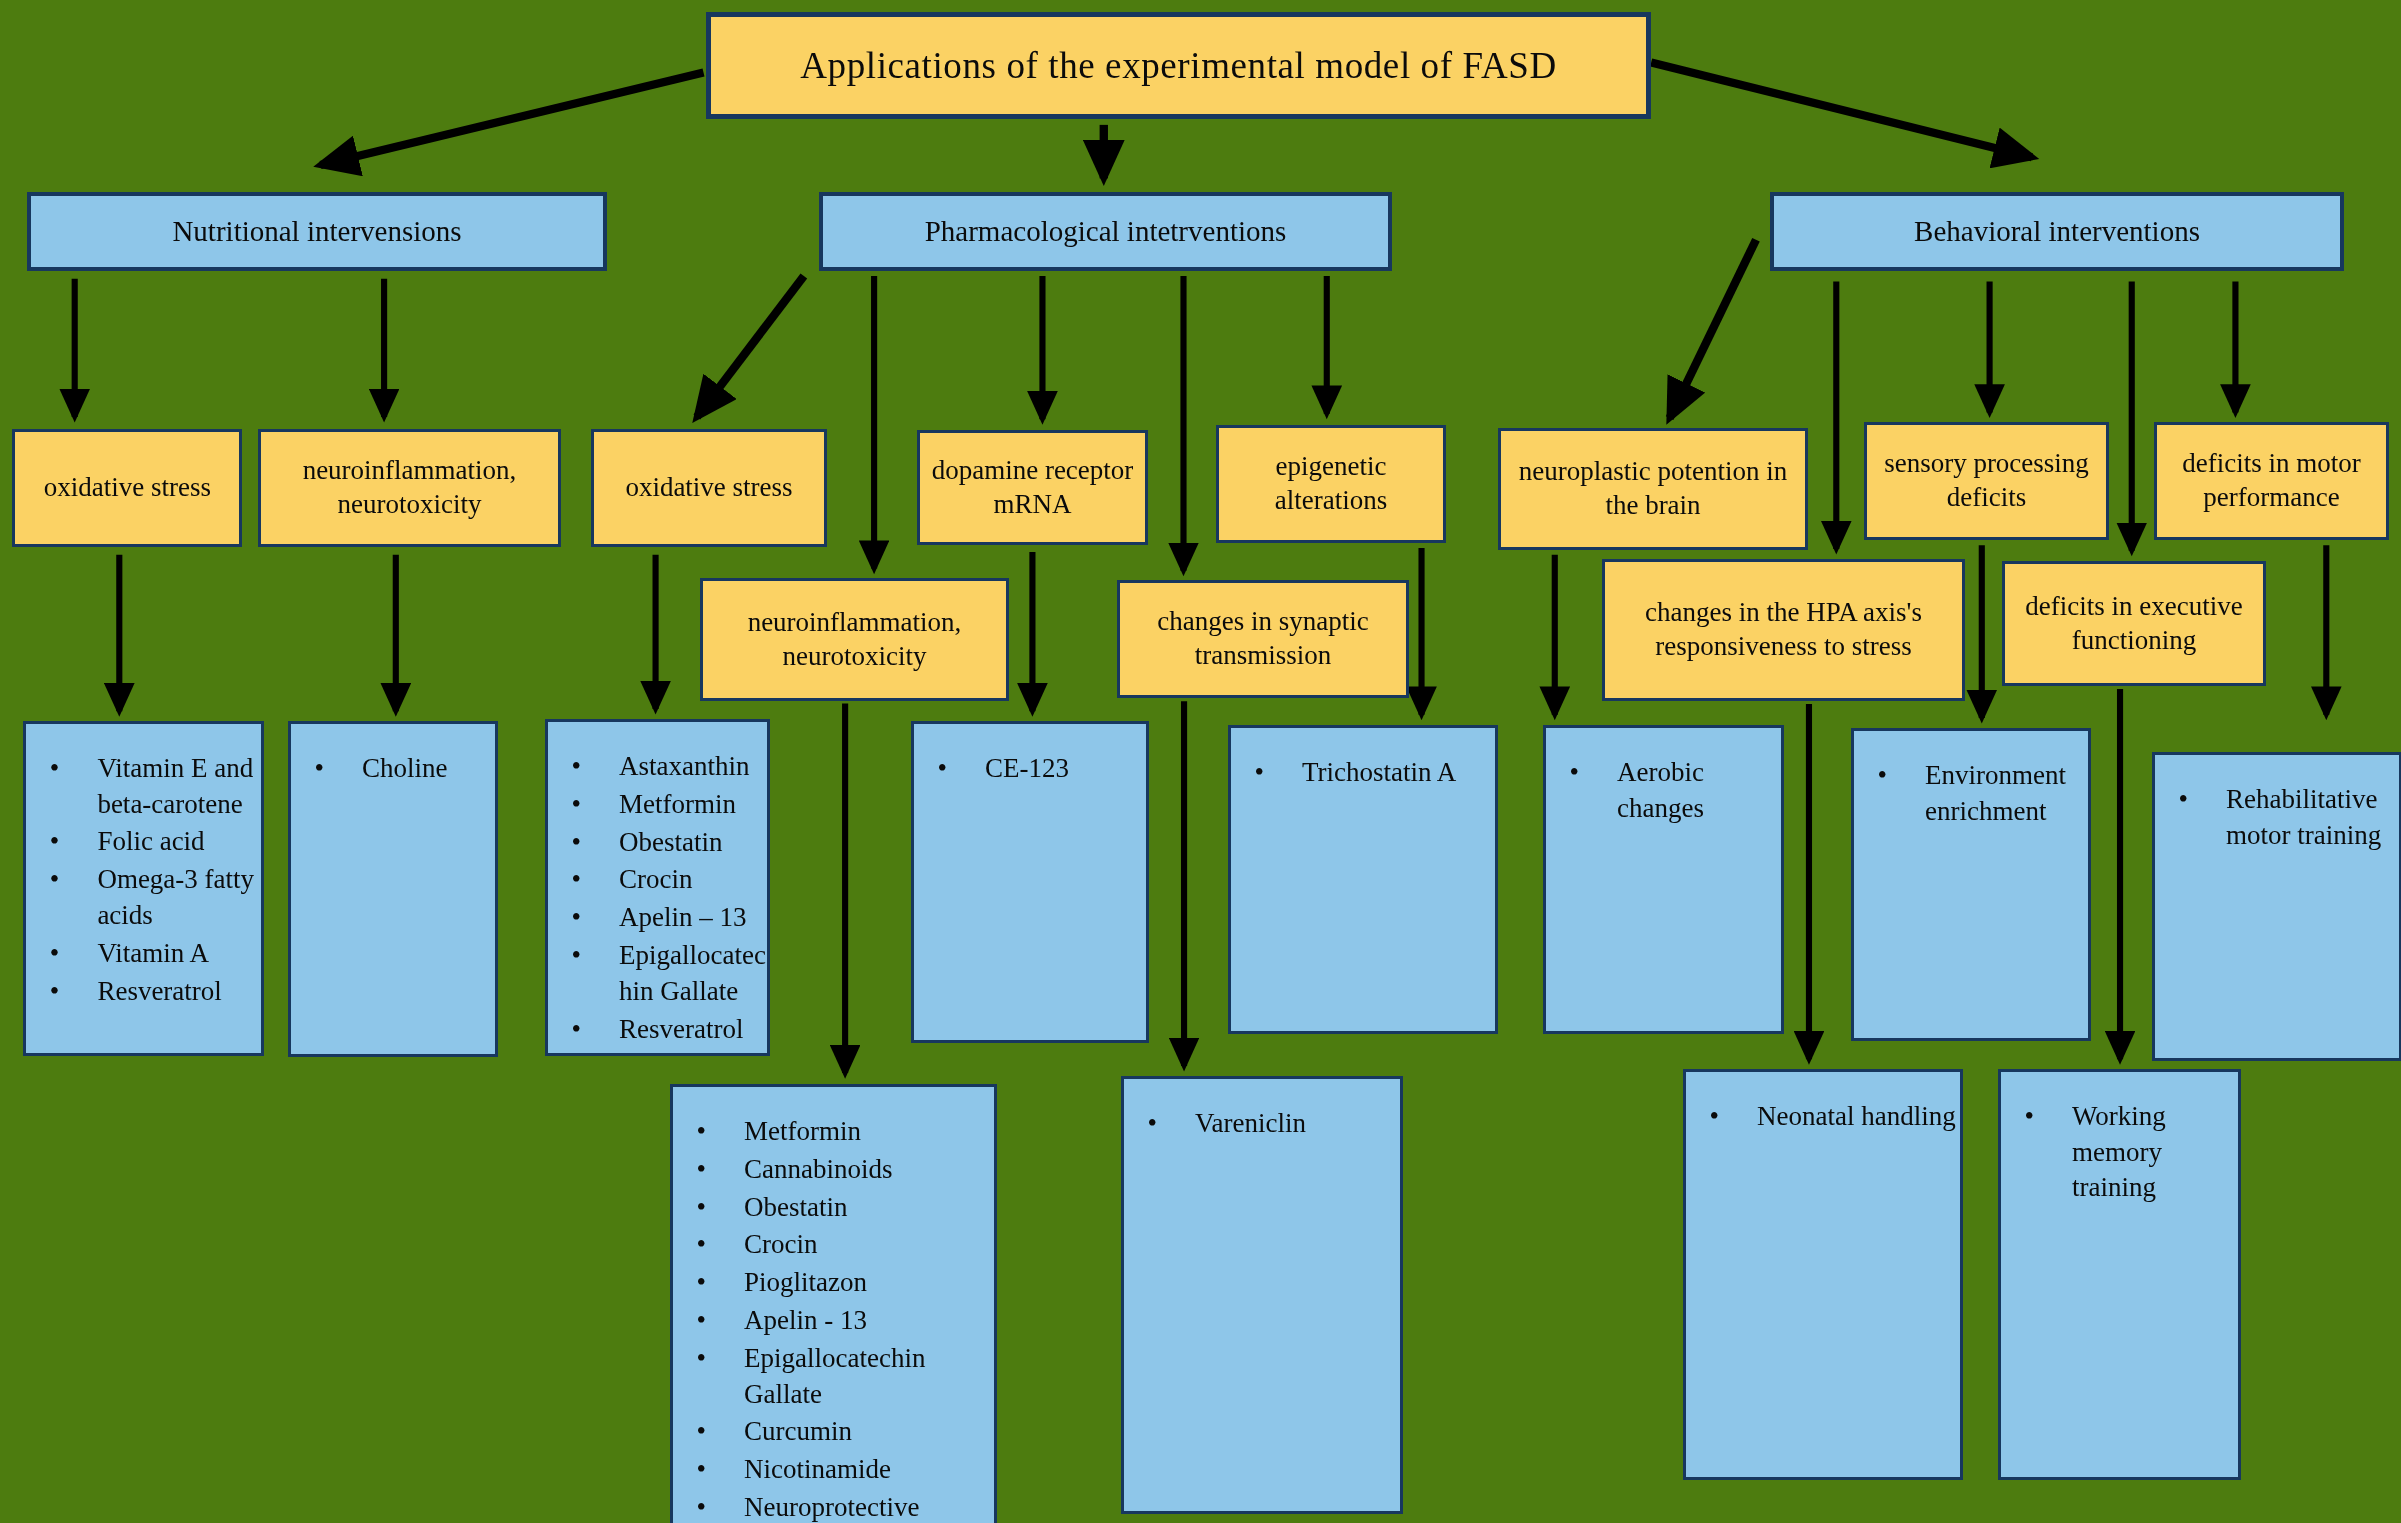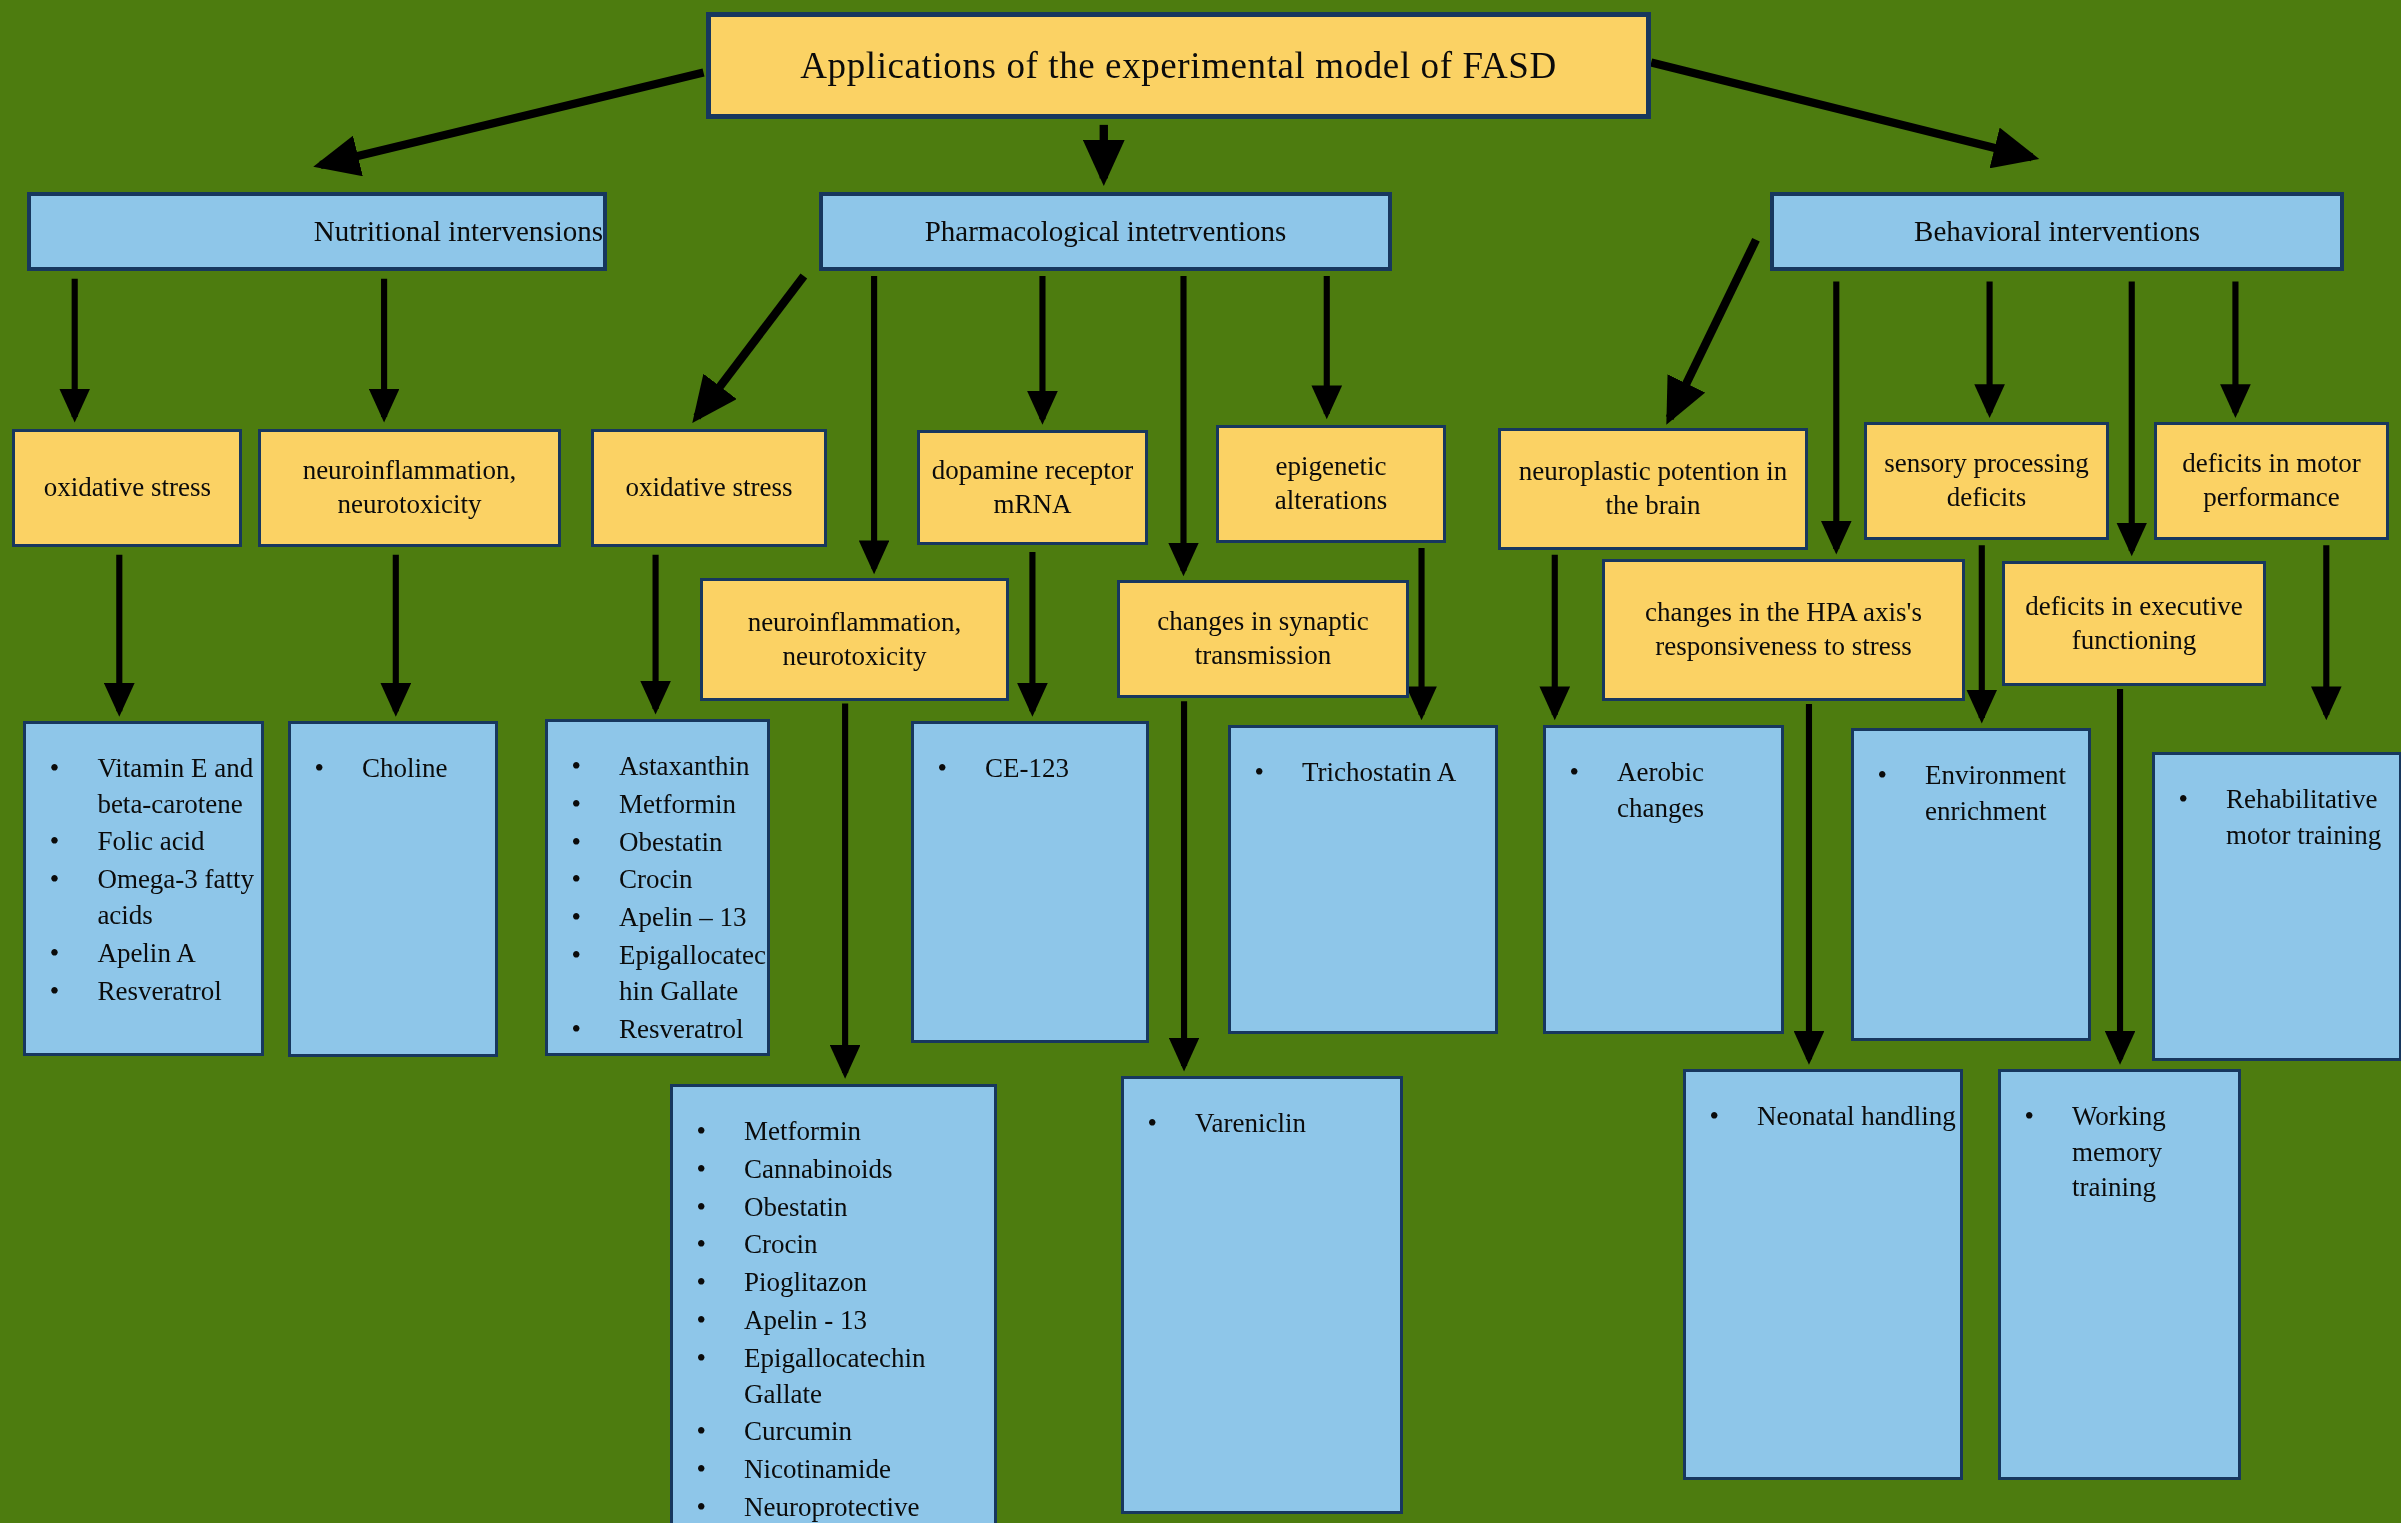--- a/index.html
+++ b/index.html
@@ -44,21 +44,21 @@
     left:23.4px;
     top:0;
   }
   .leaf li:empty { display:none; }
   #arrows { position:absolute; left:0; top:0; width:2401px; height:1523px; pointer-events:none; }
   #arrows line { stroke:#000000; stroke-width:11; }
   #arrows line.thick { stroke-width:15; }
 
   
   #n-title        { left:706px; top:12.3px;   width:945px; height:107px; }
-  #n-nutritional  { left:27px;   top:192px;  width:580px; height:79px;justify-content:flex-end; }
+  #n-nutritional  { left:27px;   top:192px;  width:580px; height:79px; }
   #n-pharm        { left:819px; top:192px;  width:573px; height:79px; }
   #n-behavioral   { left:1770px; top:192px;  width:574px; height:79px; }
 
   #n-ox-left      { left:12.3px;   top:429px;  width:230px;  height:118px; }
   #n-neuro-left   { left:258px;  top:429px;  width:303px;  height:118px; }
   #n-ox-pharm     { left:591px; top:429px;  width:236px;  height:118px; }
   #n-dopamine     { left:917px; top:430px;  width:231px;  height:115px; }
   #n-epigenetic   { left:1216px; top:425px;  width:230px;  height:118px; }
   #n-neuroplastic { left:1498px; top:428px;  width:310px;  height:122px; }
   #n-sensory      { left:1864px; top:422px;  width:245px;  height:118px; }
@@ -177,21 +177,21 @@
   </div>
   <div id="n-executive" class="box yellow mech">
     <span>deficits in executive functioning</span>
   </div>
 
   <div id="n-vitamins" class="box blue leaf">
     <ul>
       <li>Vitamin E and beta-carotene</li>
       <li>Folic acid</li>
       <li>Omega-3 fatty acids</li>
-      <li>Apelin A</li>
+      <li>Vitamin A</li>
       <li>Resveratrol</li>
     </ul>
   </div>
   <div id="n-choline" class="box blue leaf">
     <ul>
       <li>Choline</li>
     </ul>
   </div>
   <div id="n-antiox" class="box blue leaf">
     <ul>

